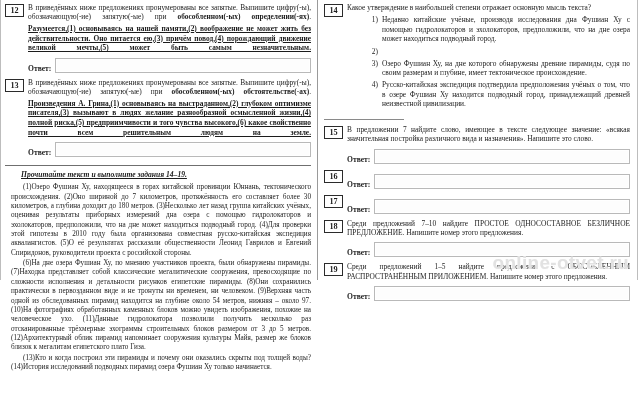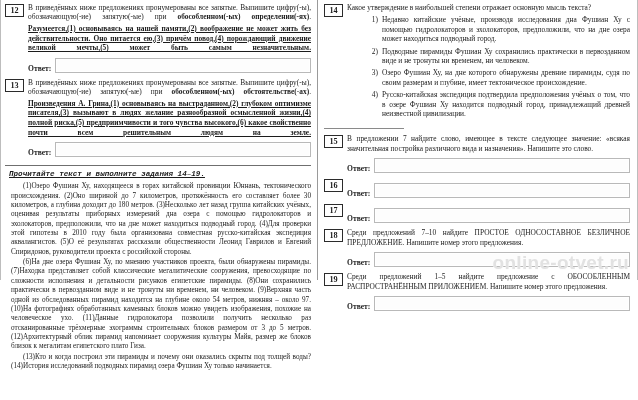--- a/index.html
+++ b/index.html
@@ -115,22 +115,21 @@
     border: 0;
     border-top: 1px solid #8a8a8a;
     width: 26%;
     margin: 7px 0 5px 0;
   }
   .read-head {
     font-size: 7.6px;
     font-weight: bold;
     font-style: italic;
     text-decoration: underline;
-    margin: 0 0 4px 4px;
-    font-family: Liberation Mono, monospace;
+    margin: 0 0 4px 16px;
   }
   .passage p {
     font-size: 7.2px;
     line-height: 1.3;
     text-align: justify;
     text-indent: 12px;
     margin: 0 0 1px 6px;
   }
 
   
@@ -221,21 +220,20 @@
       <div class="task-num">14</div>
       <div class="task-body">
         <p class="stem">Какое утверждение в наибольшей степени отражает основную мысль текста?</p>
         <ul class="options">
           <li class="option opt-indent">
             <span class="opt-marker">1)</span>
             <span class="opt-text">Недавно китайские учёные, производя исследования дна Фушиан Ху с помощью гидролокаторов и эхолокаторов, предположили, что на дне озера может находиться подводный город.</span>
           </li>
           <li class="option opt-indent">
             <span class="opt-marker">2)</span>
-            <span class="opt-text">Подводные пирамиды Фушиан Ху сохранились практически в первозданном виде и не тронуты ни временем, ни человеком.</span>
           </li>
           <li class="option opt-indent">
             <span class="opt-marker">3)</span>
             <span class="opt-text">Озеро Фушиан Ху, на дне которого обнаружены древние пирамиды, судя по своим размерам и глубине, имеет тектоническое происхождение.</span>
           </li>
           <li class="option opt-indent">
             <span class="opt-marker">4)</span>
             <span class="opt-text">Русско-китайская экспедиция подтвердила предположения учёных о том, что в озере Фушиан Ху находится подводный город, принадлежащий древней неизвестной цивилизации.</span>
           </li>
         </ul>

